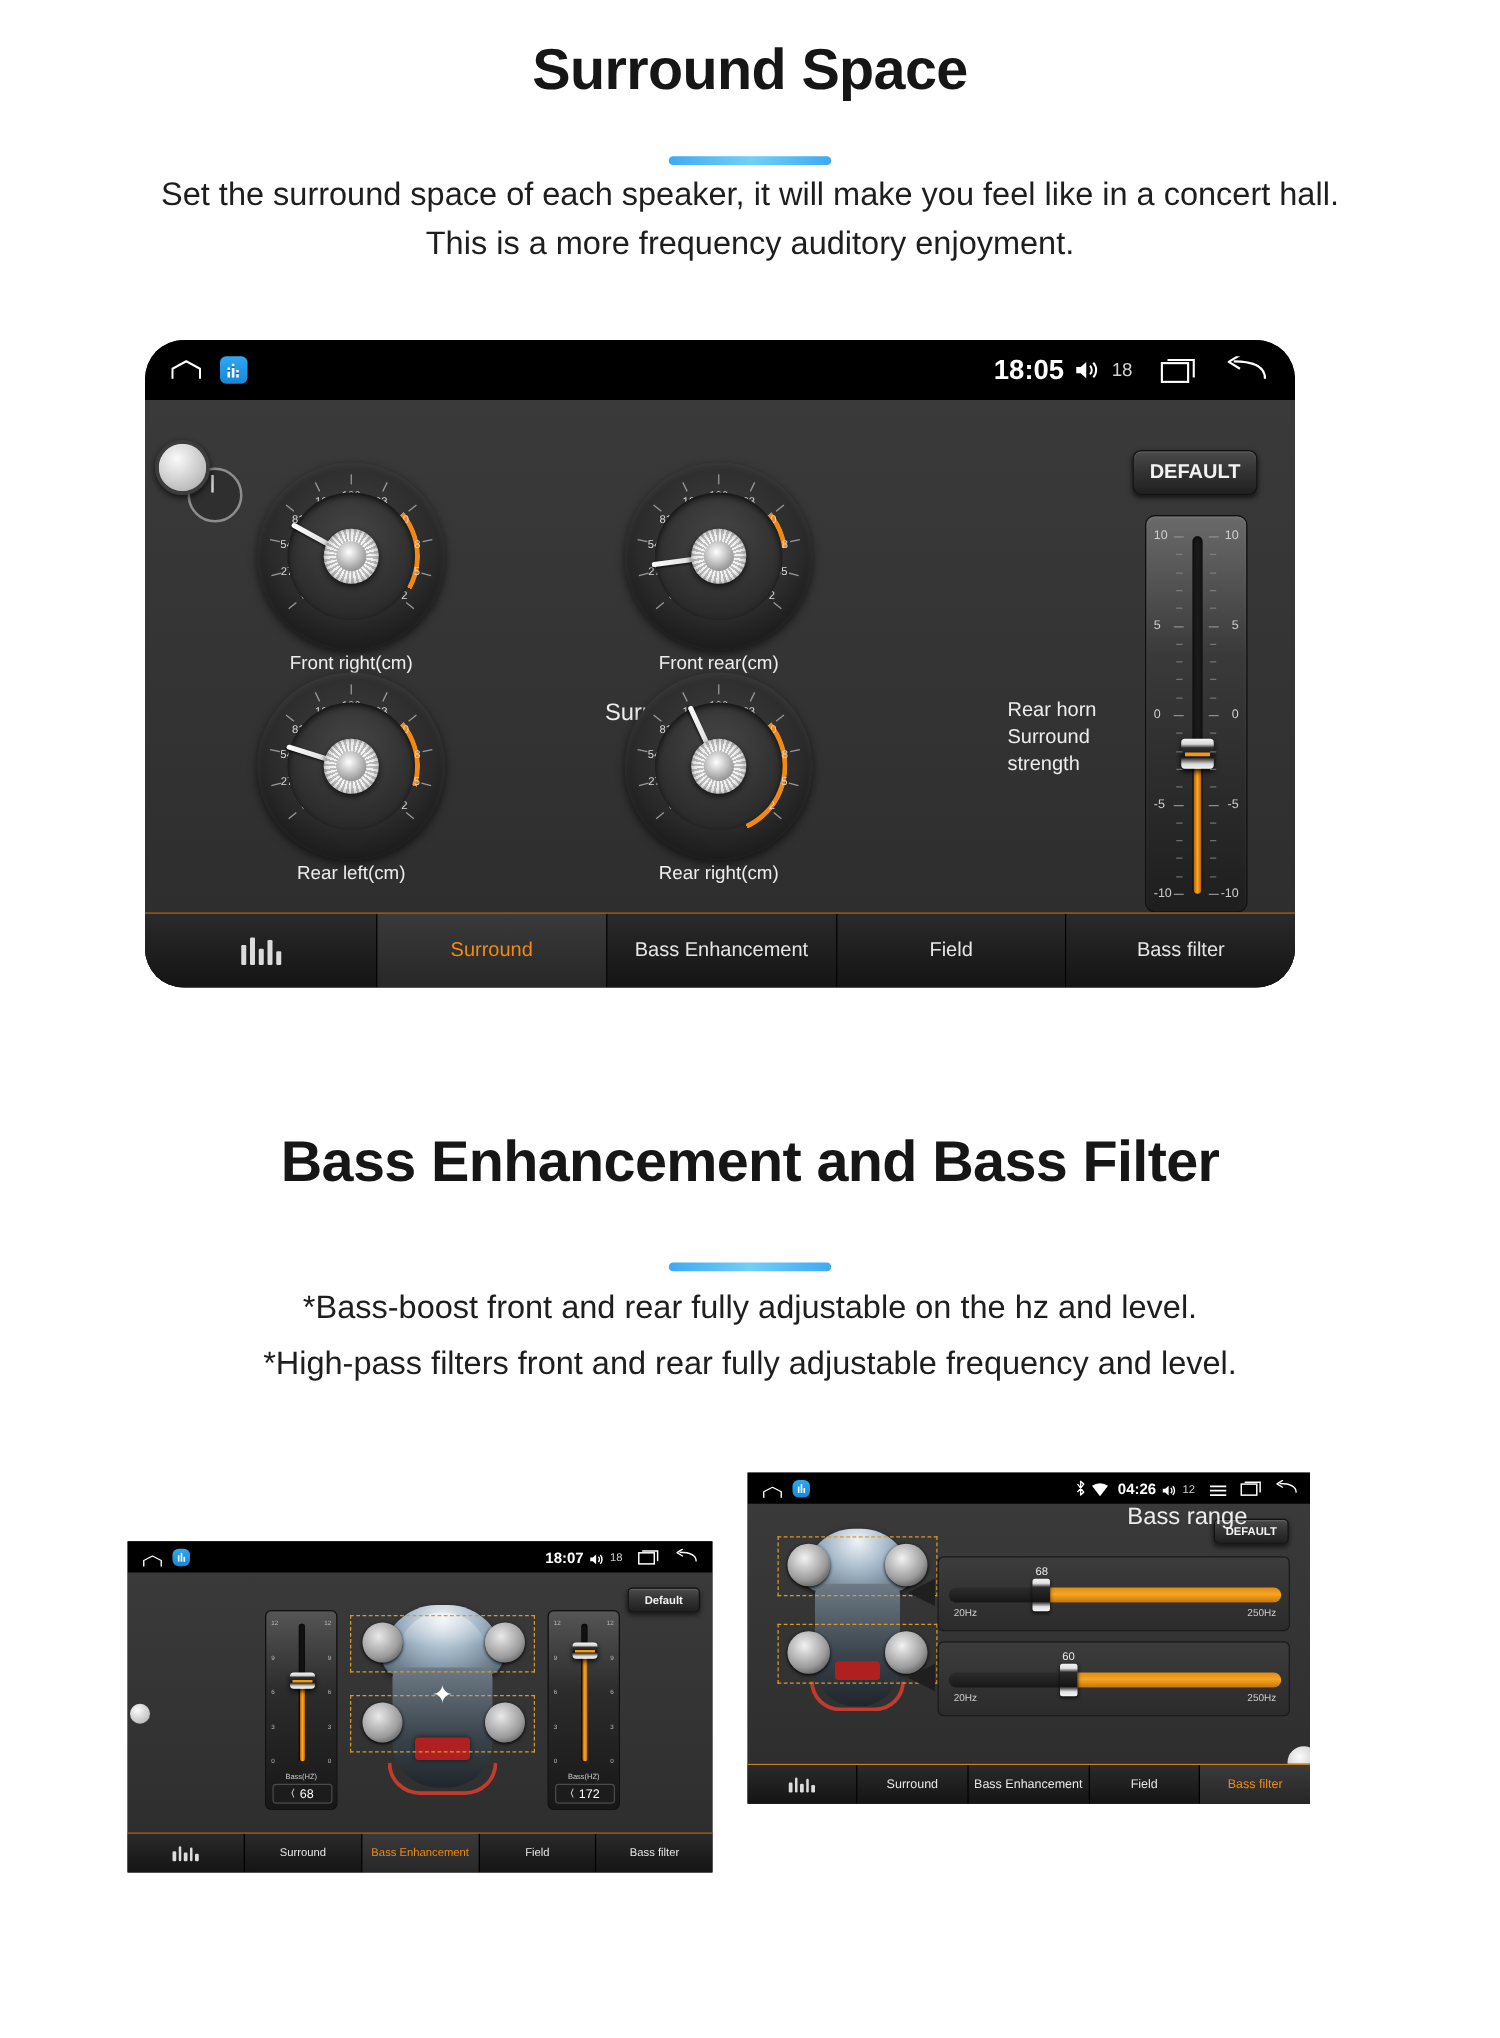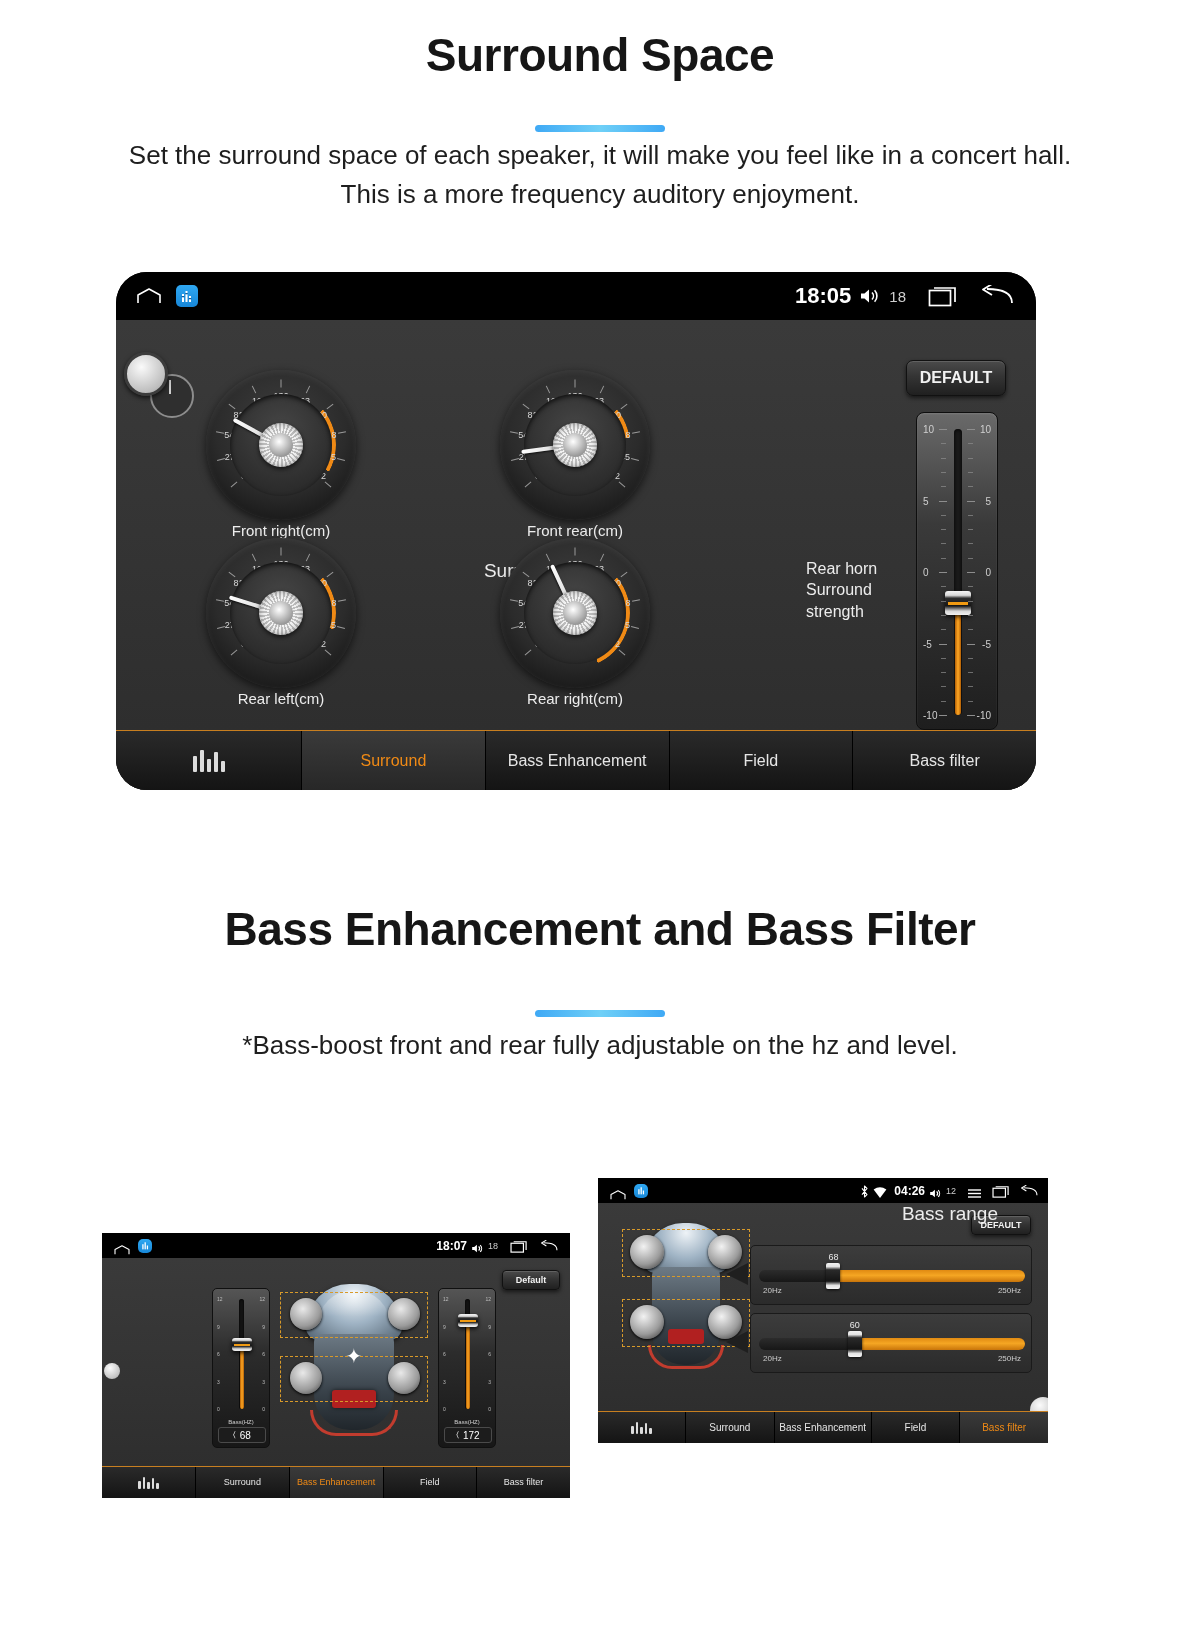--- a/index.html
+++ b/index.html
@@ -389,20 +389,21 @@
     <div class="tab" style="font-size:16px;">Bass Enhancement</div>
     <div class="tab" style="font-size:16px;">Field</div>
     <div class="tab" style="font-size:16px;">Bass filter</div>
   </div>
 </div>
 
 <div class="section-title" style="position:absolute;left:0;top:902px;width:1200px;font-size:46px;">Bass Enhancement and Bass Filter</div>
 <div class="rule" style="position:absolute;left:535px;top:988px;"></div>
 <div style="position:absolute;left:80px;top:1028px;width:1040px;">
   <div class="lede">*Bass-boost front and rear fully adjustable on the hz and level.</div>
+  <div class="lede" style="margin-top:10px;">*High-pass filters front and rear fully adjustable frequency and level.</div>
 </div>
 
 <div class="device" style="left:102px; top:1233px; width:468px; height:265px;">
   <div class="statusbar" style="height:25px;">
     <div class="sb-left" style="gap:8px; padding-left:12px;">
       <span style="display:inline-block;width:16px;height:10px;">
         <svg width="16" height="10" viewBox="0 0 16 10">
             <path d="M1 9.2 V4.4 L8 0.8 L15 4.4 V9.2" fill="none" stroke="#fff" stroke-width="1.1" stroke-linejoin="round"></path>
           </svg>
       </span>

